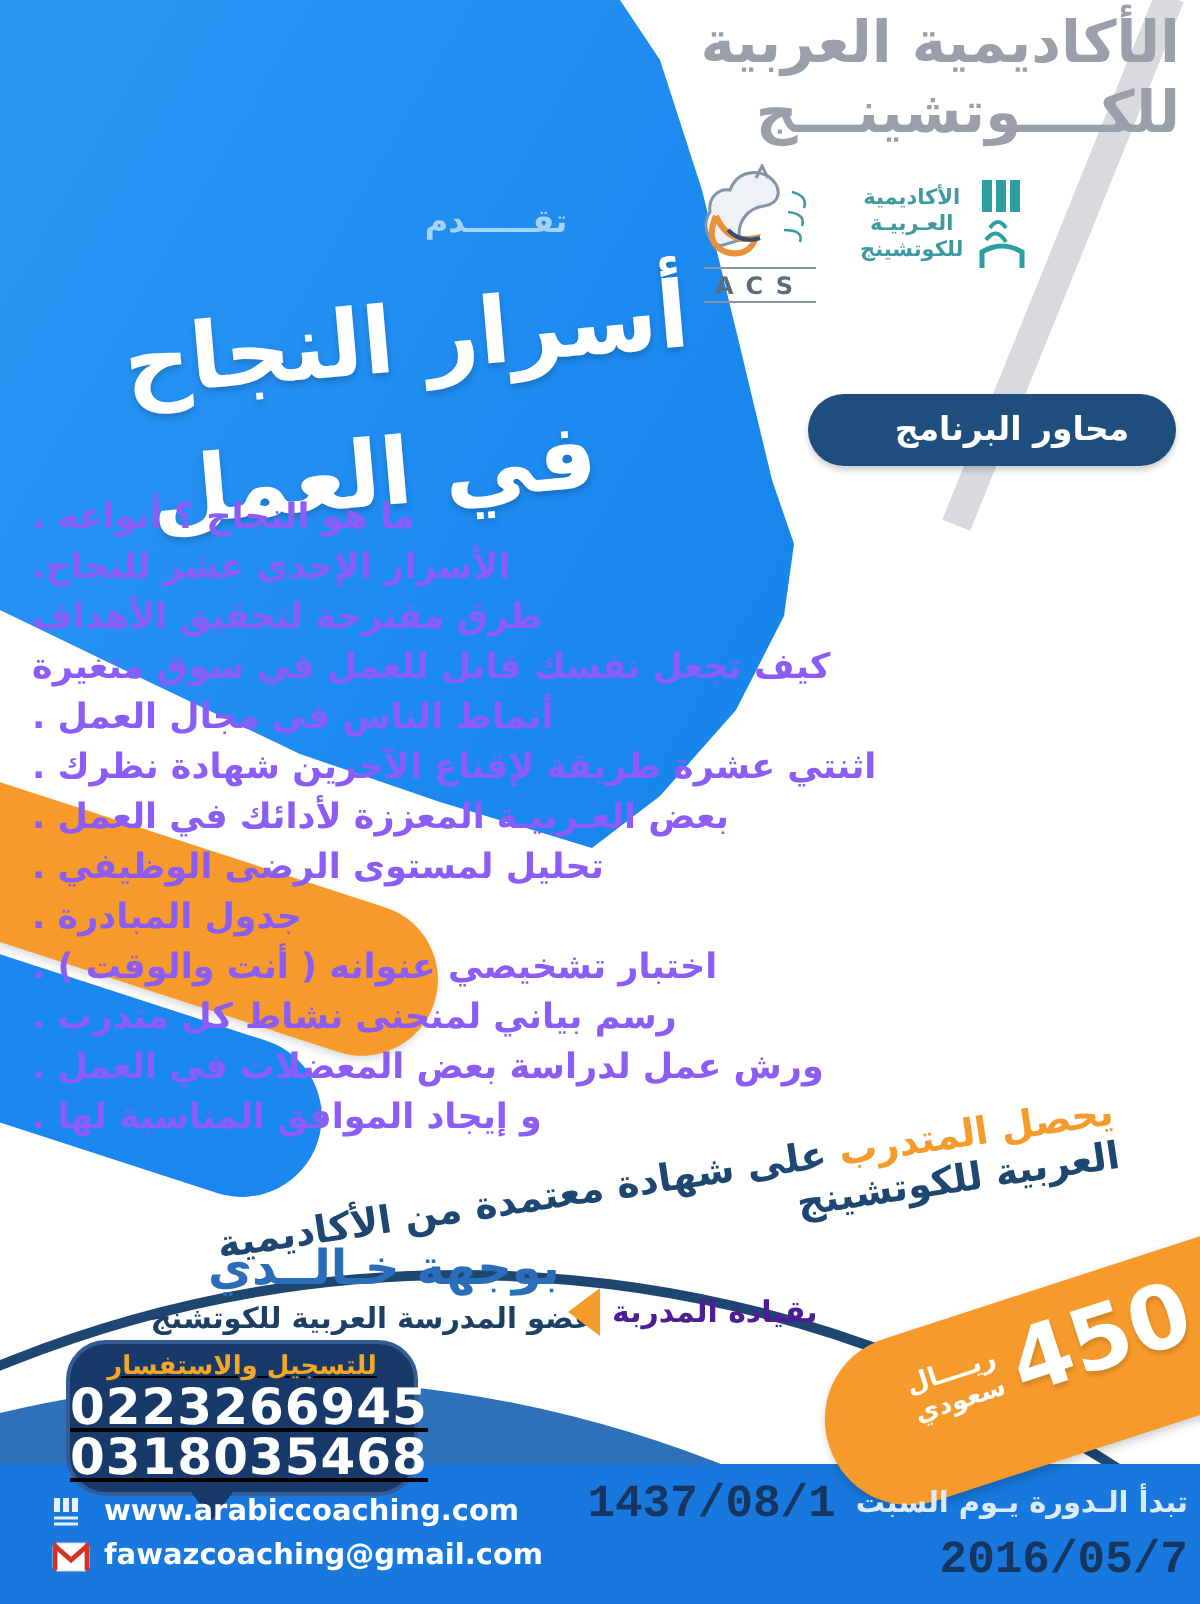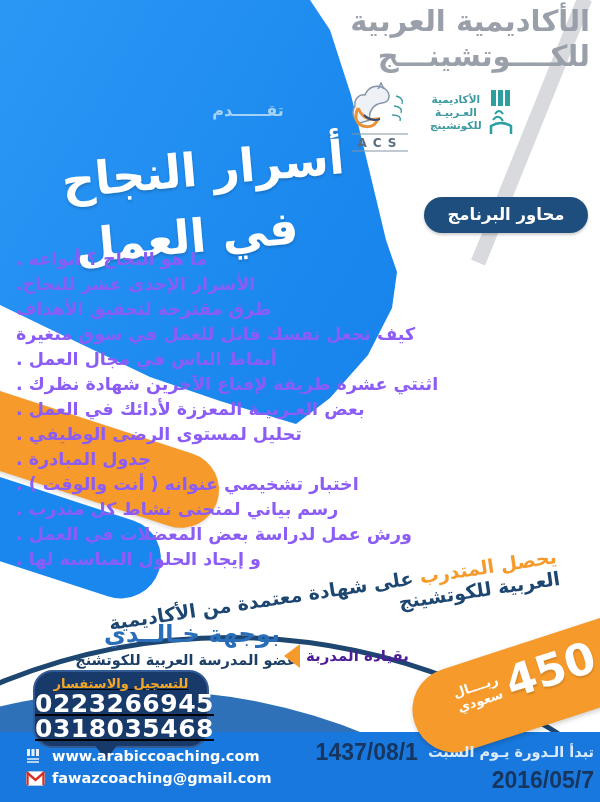--- a/index.html
+++ b/index.html
@@ -42,21 +42,21 @@
   .main-title{right:259px;top:124px;text-align:right;transform:rotate(-5deg);
               transform-origin:right top;color:#fff;font-size:46px;font-weight:bold;
               line-height:66px;text-shadow:0 2px 3px rgba(0,0,0,.18);}
   .main-title .l2{padding-right:52px;}
   .online-label{left:50px;top:383px;transform:rotate(8deg);color:#fff;font-size:16px;
                 font-weight:bold;}
 
   
   .program-badge{right:12px;top:197px;width:164px;height:36px;background:#1e4e7d;
                  border-radius:18px;color:#fff;font-size:16.5px;font-weight:bold;
-                 line-height:36px;text-align:center;box-shadow:0 2px 3px rgba(0,0,0,.2);}
+                 line-height:36px;text-align:center;box-shadow:0 2px 3px rgba(0,0,0,.2);padding-left:20px;}
   .topics{right:14px;top:247px;width:570px;direction:rtl;text-align:left;
           color:#8b5cf6;font-size:17.5px;line-height:25px;font-weight:700;}
 
   
   .cert-line{right:42px;top:545px;width:492px;transform:rotate(-8.5deg);
              transform-origin:right center;direction:rtl;text-align:right;
              font-size:19px;font-weight:bold;color:#1d4671;}
   .cert-line .hl{color:#f59a2b;}
 
   
@@ -84,21 +84,21 @@
   .price-currency{font-size:13px;font-weight:bold;line-height:15px;text-align:center;}
 
   
   .contact{left:26px;top:745px;color:#fff;font-size:14.5px;font-weight:bold;}
   .contact .row{display:flex;align-items:center;gap:7px;height:22px;}
   .dates{right:6px;top:738px;direction:rtl;}
   .dates .row{display:flex;direction:rtl;align-items:center;gap:10px;height:28px;
               justify-content:flex-start;}
   .date-label{color:#dcebfb;font-size:14.5px;font-weight:bold;}
   .date-value{color:#16355f;font-size:23px;font-weight:bold;
-              font-family:Liberation Sans, sans-serif;}
+              font-family:Liberation Mono, monospace;}
 </style>
 </head>
 <body>
 
 <div class="stage">
 
   <div class="abs gray-stripe"></div>
   <div class="abs blue-main"></div>
   <div class="abs orange-band"></div>
   <div class="abs blue-band2"></div>
@@ -153,21 +153,21 @@
     <div>طرق مقترحة لتحقيق  الأهداف</div>
     <div>كيف تجعل نفسك قابل للعمل في سوق متغيرة</div>
     <div>أنماط الناس في مجال العمل .</div>
     <div>اثنتي عشرة طريقة لإقناع الآخرين شهادة نظرك .</div>
     <div>بعض العـربيـة المعززة لأدائك في العمل .</div>
     <div>تحليل لمستوى الرضى الوظيفي .</div>
     <div>جدول المبادرة .</div>
     <div>اختبار تشخيصي عنوانه ( أنت والوقت ) .</div>
     <div>رسم بياني لمنحنى نشاط كل متدرب .</div>
     <div>ورش عمل لدراسة بعض المعضلات في العمل .</div>
-    <div>و إيجاد الحلول المناسبة لها .</div>
+    <div>و إيجاد الموافق المناسبة لها .</div>
   </div>
 
   <div class="abs cert-line">
     <span class="hl">يحصل المتدرب</span><span> على شهادة معتمدة من الأكاديمية العربية للكوتشينج</span>
   </div>
 
   <div class="abs trainer-name" dir="rtl">بوجهة خـالــدي</div>
   <div class="abs trainer-member" dir="rtl">عضو المدرسة العربية للكوتشنج</div>
   <div class="abs lead-arrow"></div>
   <div class="abs lead-label" dir="rtl">بقيادة المدربة</div>

